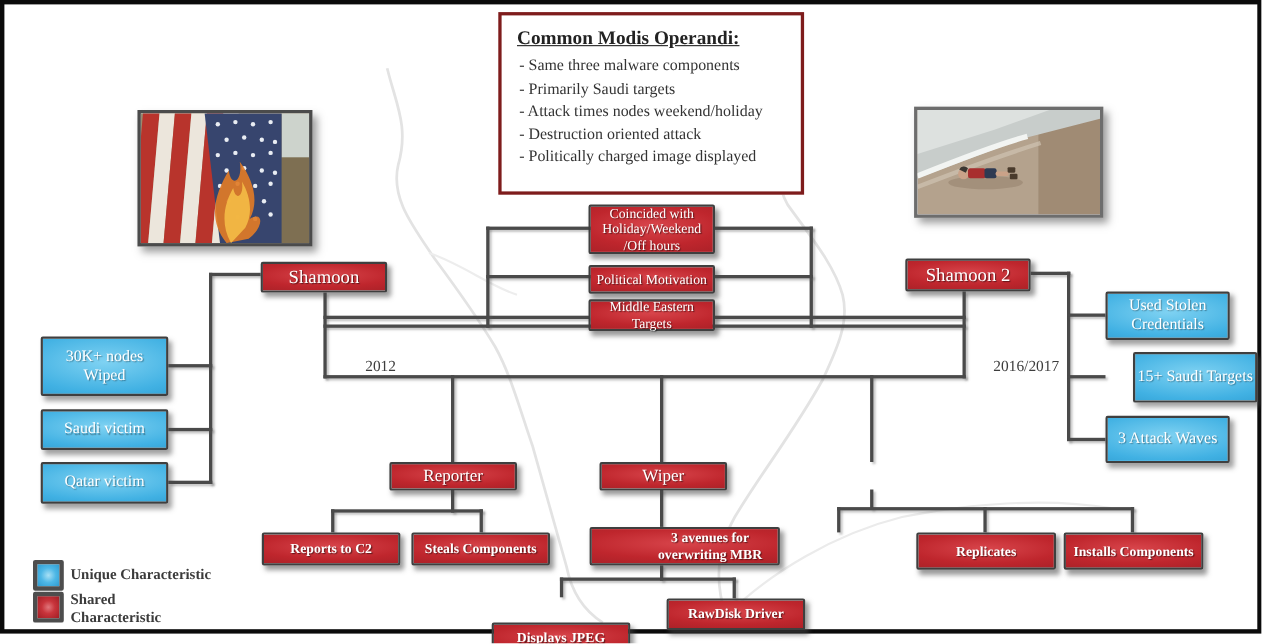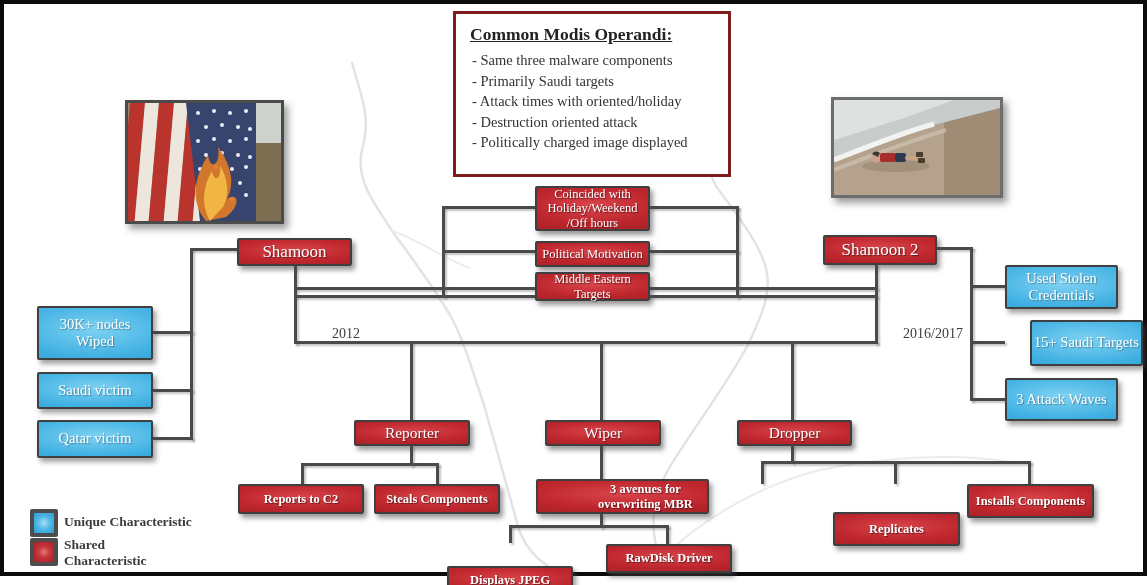--- a/index.html
+++ b/index.html
@@ -137,21 +137,21 @@
   <div class="ln" style="left:791px;top:445px;width:3px;height:18px;"></div>
   <div class="ln" style="left:761px;top:461px;width:270px;height:3px;"></div>
   <div class="ln" style="left:761px;top:461px;width:3px;height:23px;"></div>
   <div class="ln" style="left:894px;top:461px;width:3px;height:23px;"></div>
   <div class="ln" style="left:1028px;top:461px;width:3px;height:23px;"></div>
 
   <div id="modus">
     <div class="title">Common Modis Operandi:</div>
     <div class="bullet">Same three malware components</div>
     <div class="bullet">Primarily Saudi targets</div>
-    <div class="bullet">Attack times with oriented/holiday</div>
+    <div class="bullet">Attack times nodes weekend/holiday</div>
     <div class="bullet">Destruction oriented attack</div>
     <div class="bullet">Politically charged image displayed</div>
   </div>
 
   <div class="photo" style="left:125px;top:100px;width:153px;height:118px;" title="Burning United States flag photo">
     <svg width="153" height="118" viewBox="0 0 153 118" preserveAspectRatio="none">
       <rect width="153" height="118" fill="#9b8a6e"></rect>
       <rect x="128" y="0" width="25" height="48" fill="#cdd3cc"></rect>
       <rect x="126" y="40" width="27" height="78" fill="#7e6f52"></rect>
       <g transform="skewX(-5)">
@@ -254,42 +254,39 @@
   <div class="bbox" style="left:1005px;top:378px;width:109px;height:39px;">
       <span>3 Attack Waves</span>
     </div>
 
   <div class="rbox fs15" style="left:354px;top:420px;width:112px;height:22px;">
       <span>Reporter</span>
     </div>
   <div class="rbox fs15" style="left:545px;top:420px;width:112px;height:22px;">
       <span>Wiper</span>
     </div>
-  <div class="rbox fs15" style="left:737px;top:420px;width:111px;height:22px;">
-      <span>Dropper</span>
-    </div>
 
   <div class="rbox bold" style="left:238px;top:484px;width:122px;height:26px;">
       <span>Reports to C2</span>
     </div>
   <div class="rbox bold" style="left:374px;top:484px;width:122px;height:26px;">
       <span>Steals Components</span>
     </div>
 
   <div class="rbox bold" style="left:536px;top:479px;width:123px;height:31px;padding-left:46px;">
       <span>3 avenues for overwriting MBR</span>
     </div>
   <div class="rbox bold" style="left:447px;top:566px;width:122px;height:25px;">
       <span>Displays JPEG</span>
     </div>
   <div class="rbox bold" style="left:606px;top:544px;width:122px;height:25px;">
       <span>RawDisk Driver</span>
     </div>
 
-  <div class="rbox bold" style="left:833px;top:512px;width:123px;height:30px;justify-content:center;">
+  <div class="rbox bold" style="left:833px;top:484px;width:123px;height:30px;justify-content:center;">
       <span>Replicates</span>
     </div>
   <div class="rbox bold" style="left:967px;top:484px;width:123px;height:30px;">
       <span>Installs Components</span>
     </div>
 
   <div class="lgd-sq lgd-blue" style="left:30px;top:509px;"></div>
   <div class="lgd-txt" style="left:64px;top:514px;width:150px;">Unique Characteristic</div>
   <div class="lgd-sq lgd-red" style="left:30px;top:538px;"></div>
   <div class="lgd-txt" style="left:64px;top:537px;width:105px;">Shared Characteristic</div>

